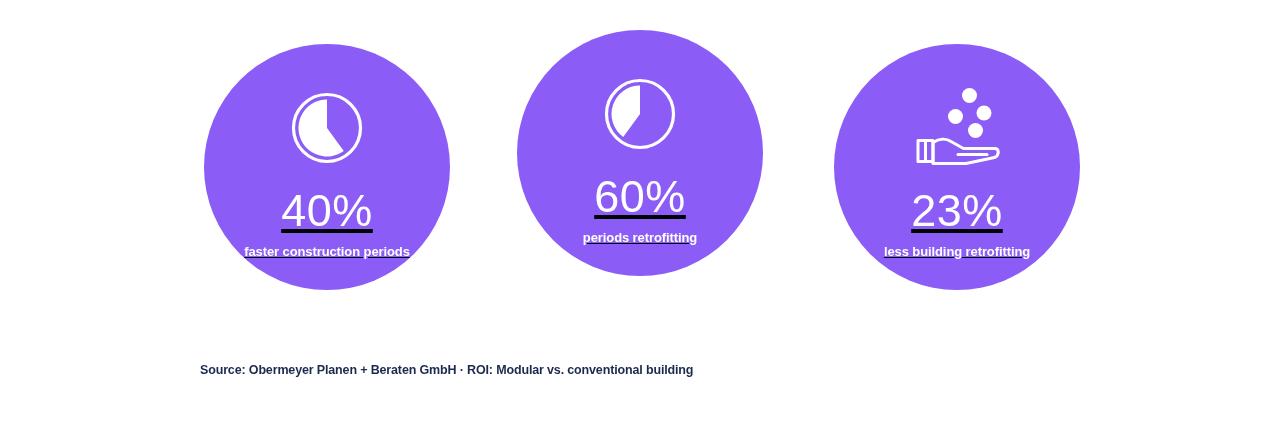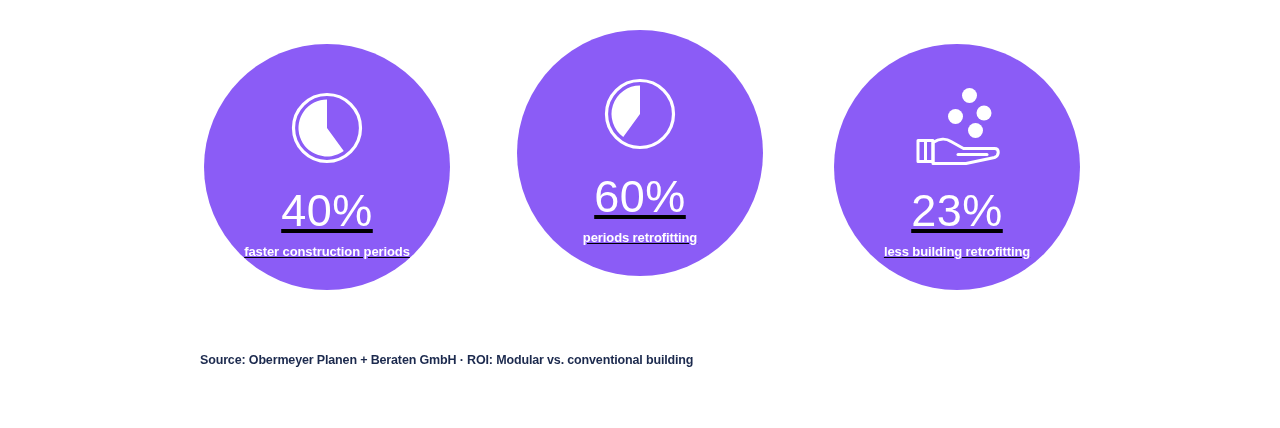--- a/index.html
+++ b/index.html
@@ -73,21 +73,21 @@
     font-weight: 700;
     color: #ffffff;
     letter-spacing: -0.1px;
     white-space: nowrap;
   }
 
   
   #source-note {
     position: absolute;
     left: 200px;
-    top: 353px;
+    top: 363px;
     font-size: 12.5px;
     font-weight: 700;
     color: #1c2a4e;
     letter-spacing: -0.15px;
     white-space: nowrap;
   }
 </style>
 </head>
 <body>
 

